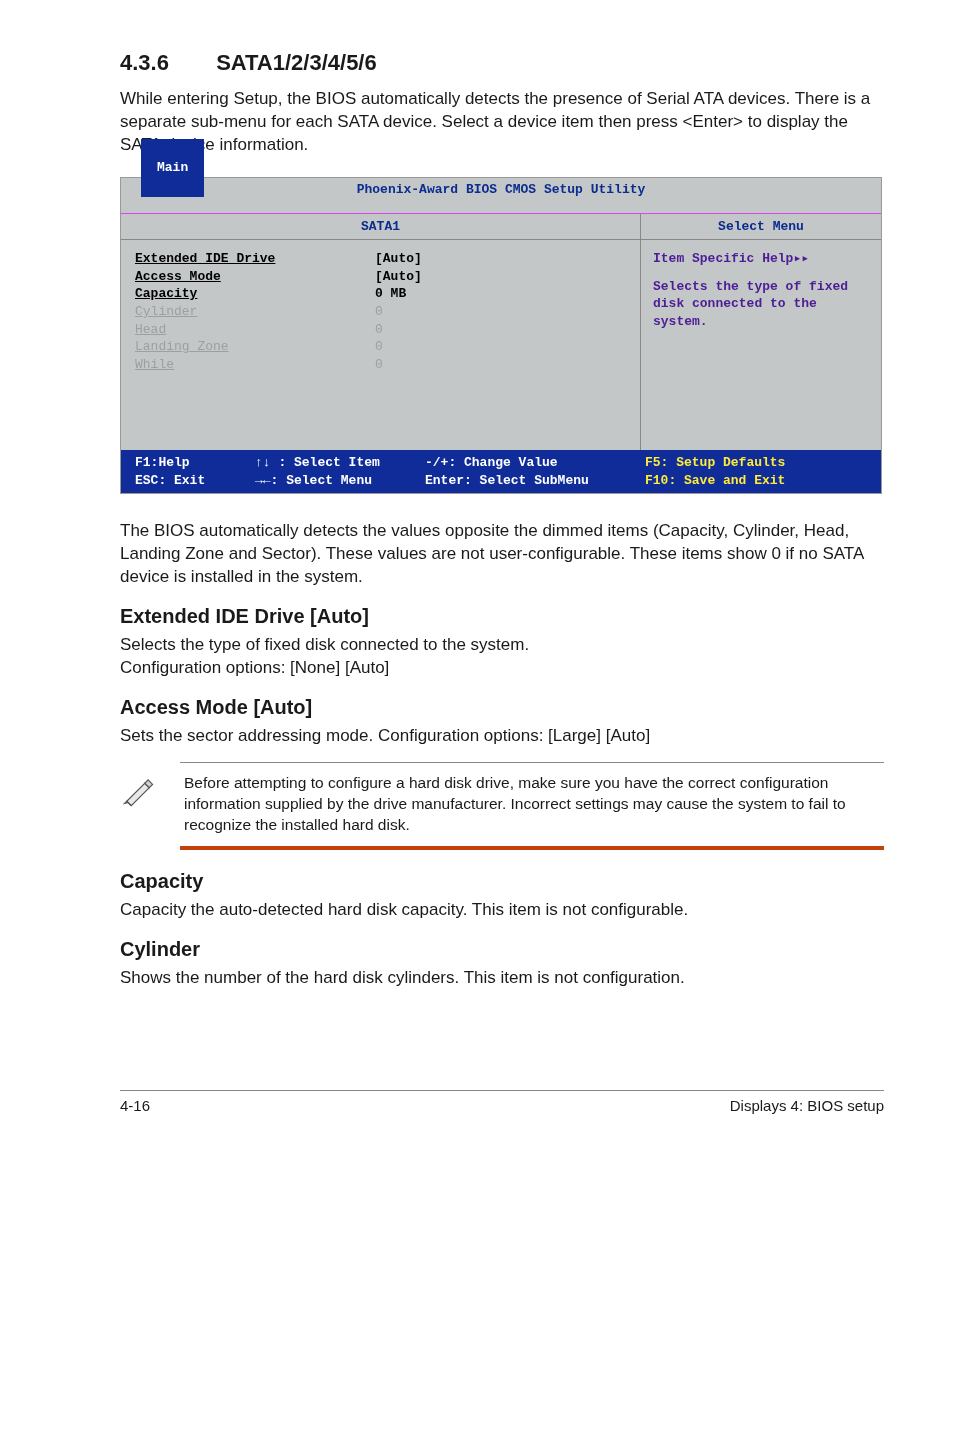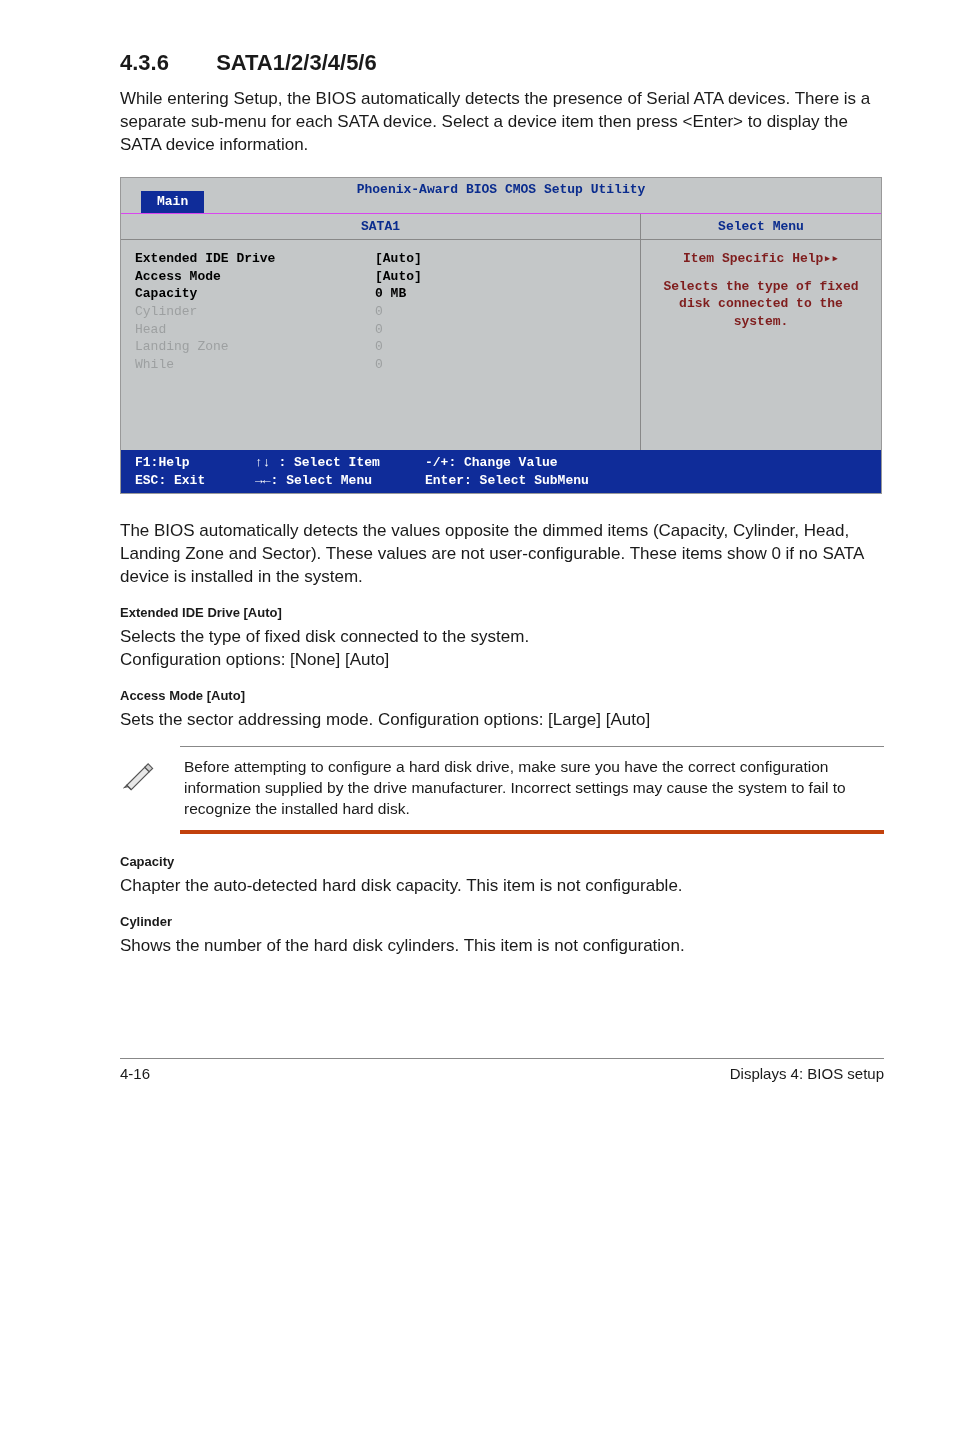--- a/index.html
+++ b/index.html
@@ -15,21 +15,21 @@
     padding: 50px 70px 30px 120px;
     box-sizing: border-box;
   }
   h2.section-num {
     font-weight: bold;
     font-size: 22px;
     margin: 0 0 12px 0;
   }
   h2.section-num .num { display: inline-block; width: 90px; }
   p { margin: 0 0 14px 0; line-height: 1.35; }
-  h3.subhead { font-weight: bold; font-size: 13px; margin: 16px 0 6px 0; }
+  h3.subhead { font-weight: bold; font-size: 20px; margin: 16px 0 6px 0; }
 
   
   .bios {
     width: 760px;
     margin: 20px 0 26px 0;
     border: 1px solid #999;
     font-family: "Courier New", monospace;
     font-size: 13px;
     line-height: 1.35;
   }
@@ -40,24 +40,24 @@
     padding: 3px 0 0 0;
     font-weight: bold;
     position: relative;
     height: 36px;
     box-sizing: border-box;
     border-bottom: 1px solid #d946ef;
   }
   .bios .titlebar .tab {
     position: absolute;
     left: 20px;
-    bottom: 0;
+    bottom: 16px;
     background: #0f2c99;
     color: #fff;
-    padding: 2px 16px;
+    padding: 20px 16px;
     font-weight: bold;
   }
   .bios .body {
     display: flex;
     background: #c4c7c8;
   }
   .bios .leftcol {
     flex: 1;
     border-right: 1px solid #888;
   }
@@ -69,30 +69,29 @@
     color: #0a2c8e;
     font-weight: bold;
     padding: 4px 8px;
     border-bottom: 1px solid #888;
   }
   .bios .content {
     padding: 10px 14px;
     min-height: 190px;
   }
   .bios .row { display: flex; }
-  .bios .row .lbl { flex: 0 0 240px; }
+  .bios .row .lbl { flex: 0 0 240px; text-decoration: underline; }
   .bios .row .val { flex: 1; }
   .bios .dim { color: #9da0a1; }
   .bios .blk { color: #000; font-weight: bold; }
   .bios .blue { color: #0a2c8e; font-weight: bold; }
   .bios .helpcol {
     padding: 10px 12px;
-    color: #7f1d1d;
-    font-weight: bold;
-    text-align: center;
+    color: #4c1d95;
+    font-weight: bold;
   }
   .bios .helpcol .itemhelp { margin-bottom: 10px; }
   .bios .footer {
     background: #0f2c99;
     color: #fff;
     padding: 4px 14px;
     font-weight: bold;
     display: flex;
   }
   .bios .footer .fc1 { flex: 0 0 120px; }
@@ -203,20 +202,24 @@
         <div>ESC: Exit</div>
       </div>
       <div class="fc2">
         <div>↑↓ : Select Item</div>
         <div>→←: Select Menu</div>
       </div>
       <div class="fc3">
         <div>-/+: Change Value</div>
         <div>Enter: Select SubMenu</div>
       </div>
+      <div class="fc4">
+        <div class="ylw">F5: Setup Defaults</div>
+        <div class="ylw">F10: Save and Exit</div>
+      </div>
     </div>
   </div>
 
   <p>The BIOS automatically detects the values opposite the dimmed items (Capacity, Cylinder,  Head, Landing Zone and Sector). These values are not user-configurable. These items show 0 if no SATA device is installed in the system.</p>
 
   <h3 class="subhead">Extended IDE Drive [Auto]</h3>
   <p style="margin-bottom:0">Selects the type of fixed disk connected to the system.</p>
   <p>Configuration options: [None] [Auto]</p>
 
   <h3 class="subhead">Access Mode [Auto]</h3>
@@ -228,21 +231,21 @@
         <path d="M12 52 L8 56 L16 54 Z" fill="#ccc"></path>
         <path d="M12 52 L44 20 L52 28 L20 60 Z" fill="#e8e8e8"></path>
         <path d="M44 20 L50 14 L58 22 L52 28 Z" fill="#d0d0d0"></path>
         <line x1="12" y1="52" x2="20" y2="60"></line>
       </svg>
     </div>
     <div class="ntext">Before attempting to configure a hard disk drive, make sure you have the correct configuration information supplied by the drive manufacturer. Incorrect settings may cause the system to fail to recognize the installed hard disk.</div>
   </div>
 
   <h3 class="subhead">Capacity</h3>
-  <p>Chapter the auto-detected hard disk capacity. This item is not configurable.</p>
+  <p>Capacity the auto-detected hard disk capacity. This item is not configurable.</p>
 
   <h3 class="subhead">Cylinder</h3>
   <p>Shows the number of the hard disk cylinders. This item is not configuration.</p>
 
   <div class="pagefoot">
     <span>4-16</span>
     <span>Displays 4: BIOS setup</span>
   </div>
 
 </div>

